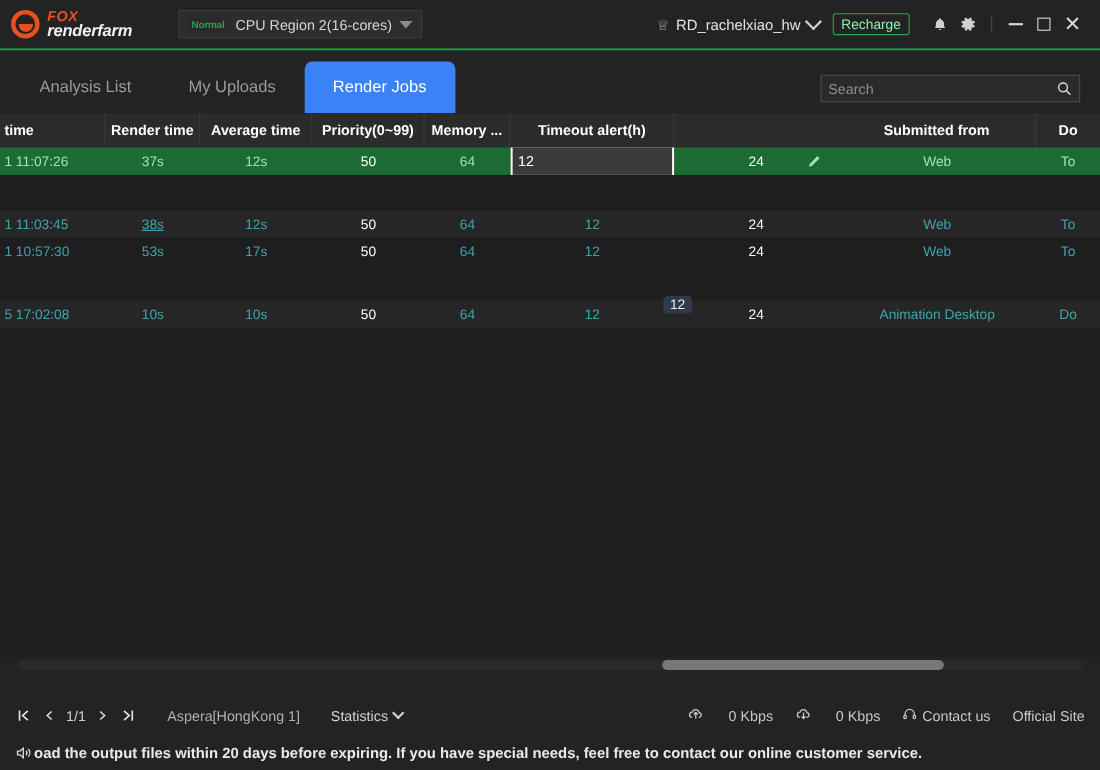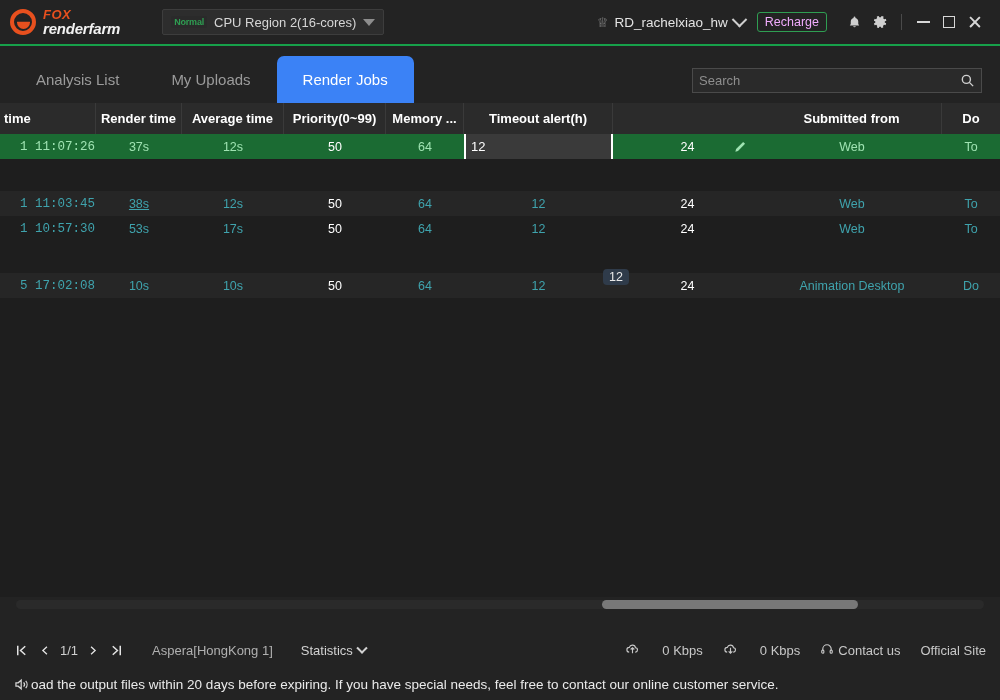--- a/index.html
+++ b/index.html
@@ -57,21 +57,21 @@
     margin-left: auto; display: flex; align-items: center; gap: 0; padding-right: 12px;
   }
   .user-box { display: flex; align-items: center; gap: 6px; margin-right: 12px; }
   .crown-icon { font-size: 13px; color: #9a9a9a; }
   .user-name { color: #e3e3e3; font-size: 13.5px; }
   .chev {
     width: 11px; height: 11px; border-right: 2px solid #cfcfcf;
     border-bottom: 2px solid #cfcfcf; transform: rotate(45deg) translate(-2px,-2px);
   }
   .recharge-btn {
-    border: 1px solid #2f9e52; color: #f0abfc; border-radius: 3px;
+    border: 1px solid #2f9e52; color: #86efac; border-radius: 3px;
     font-size: 12.5px; padding: 2px 7px; background: transparent; margin-right: 14px;
   }
   .icon-btn {
     width: 26px; height: 26px; display: flex; align-items: center; justify-content: center;
     color: #cfcfcf;
   }
   .bell-icon svg, .gear-icon svg { display: block; }
   .tb-sep { width:1px; height:16px; background:#4a4a4a; margin: 0 8px; }
   .win-btn {
     width: 26px; height: 26px; display:flex; align-items:center; justify-content:center;
@@ -91,21 +91,21 @@
   }
   .tabs { display: flex; align-items: flex-end; margin-left: 10px; height: 57px; }
   .tab {
     height: 47px; display: flex; align-items: center; justify-content: center;
     padding: 0 26px; color: #9b9b9b; font-size: 15px;
     border-radius: 7px 7px 0 0;
   }
   .tab.active { background: #3b82f6; color: #ffffff; }
   .search-box {
     position: absolute; right: 18px; top: 68px;
-    width: 290px; height: 25px; background: #2a2a2a; border: 1px solid #4a4a4a;
+    width: 236px; height: 25px; background: #2a2a2a; border: 1px solid #4a4a4a;
     display: flex; align-items: center; padding: 0 6px;
   }
   .search-input {
     flex: 1; background: transparent; border: 0; outline: 0;
     color: #c9c9c9; font-size: 13px; font-family: inherit;
   }
   .search-input::placeholder { color: #8e8e8e; }
   .search-icon { color: #cfcfcf; display: flex; }
 
   
@@ -126,21 +126,21 @@
   .tbody { position: relative; }
   .trow { display: flex; height: 25px; align-items: stretch; }
   .trow.alt   { background: #1e1e1e; }
   .trow.plain { background: #262626; margin-top: 32px; }
   .trow.sel   { background: #1b6b33; }
   .td {
     display: flex; align-items: center; justify-content: center;
     font-size: 12.5px; color: #3fa3ad; white-space: nowrap; overflow: hidden;
   }
   .td.white { color: #ffffff; }
-  .td.leftcut { justify-content: flex-start; padding-left: 20px; font-family: Liberation Mono, monospace; }
+  .td.leftcut { justify-content: flex-start; padding-left: 4px; }
   .trow.sel .td { color: #9fe3b2; }
   .trow.sel .td.white { color: #ffffff; }
   .pencil { color: #b9b9b9; display: flex; align-items: center; }
 
   
   .edit-cell { position: relative; }
   .edit-input {
     position: absolute; left: 0px; top: -2px;
     width: 149px; height: 29px;
     background: #3a3a3a; border: 2px solid #ffffff;
@@ -182,21 +182,21 @@
   .rate { display: flex; align-items: center; gap: 22px; color: #c8c8c8; font-size: 13px; }
   .link { color: #c8c8c8; font-size: 13px; display: flex; align-items: center; gap: 4px; }
 
   
   .noticebar {
     position: absolute; left: 0; top: 669px; width: 1000px; height: 31px;
     background: #232323; display: flex; align-items: center; padding: 0 14px; gap: 22px;
     overflow: hidden;
   }
   .speaker { color: #d8d8d8; display: flex; align-items: center; }
-  .notice-text { color: #eaeaea; font-size: 13.5px; white-space: nowrap; margin-left: -22px; }
+  .notice-text { color: #eaeaea; font-size: 13.5px; white-space: nowrap; margin-left: -22px; font-weight: bold; }
 </style>
 </head>
 <body>
 
 <div class="app">
 
   <div class="titlebar">
 
     <div class="logo-wrap">
       <div class="logo-mark"></div>

